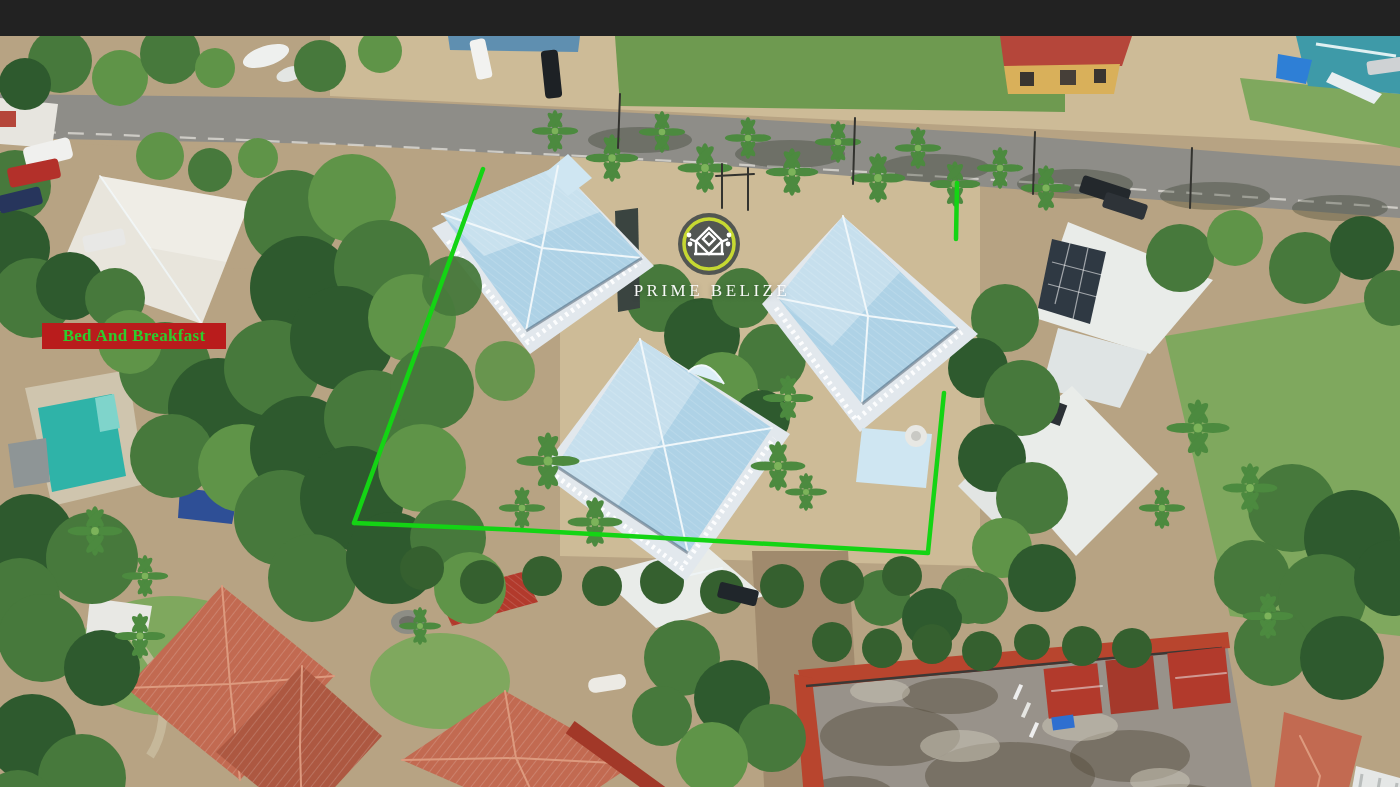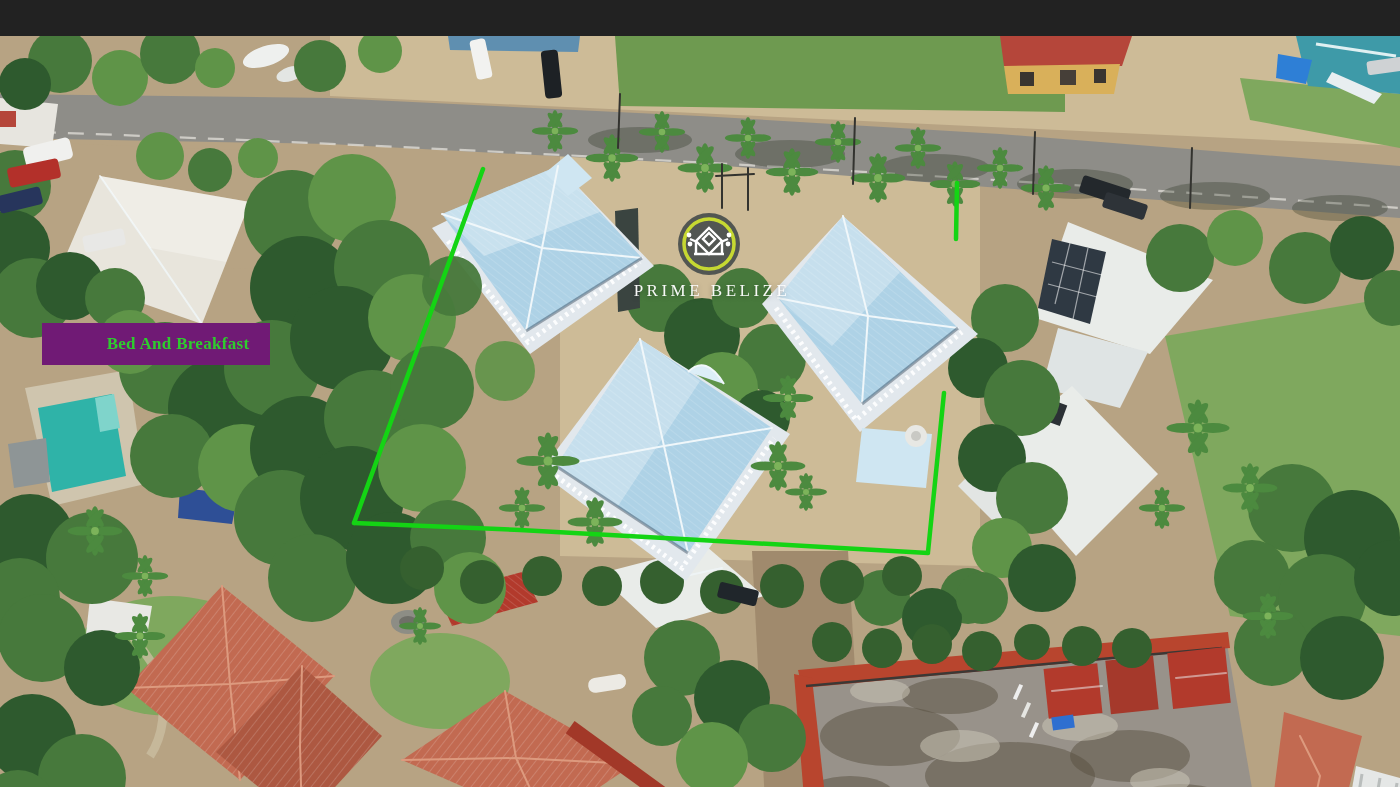--- a/index.html
+++ b/index.html
@@ -13,23 +13,23 @@
   .ridgeT{stroke:#dd9a7e;stroke-width:2;fill:none;stroke-linecap:round}
   .eave{stroke:rgba(35,55,75,.4);stroke-width:3;fill:none}
   .rail{stroke:rgba(255,255,255,.9);stroke-width:5;stroke-dasharray:3 4;fill:none}
   .bline{fill:none;stroke-width:4.5;stroke-linecap:round}
   .pole{stroke:#33332f;stroke-width:2;stroke-linecap:round}
   .overlay{position:absolute;z-index:5;}
   .logo-badge{left:677px;top:176px;width:64px;height:64px;}
   .brand{left:562px;top:244px;width:300px;text-align:center;color:rgba(255,255,255,.96);
          font-size:17px;letter-spacing:3.5px;line-height:21px;font-weight:400;
          text-shadow:0 1px 5px rgba(0,0,0,.35);}
-  .bnb{left:42px;top:287px;width:184px;height:42px;background:#701a75;display:flex;
+  .bnb{left:42px;top:287px;width:184px;height:26px;background:#b91c1c;display:flex;
        align-items:center;justify-content:center;color:#2ecc2e;font-size:17px;
-       font-weight:bold;letter-spacing:.3px;padding-left:44px;}
+       font-weight:bold;letter-spacing:.3px;}
 </style>
 </head>
 <body>
 
 <div class="stage">
 <svg width="1400" height="787" viewBox="0 0 1400 787">
   <defs>
     <g id="palm">
       <g fill="#4c8a3f">
         <ellipse cx="10" cy="0" rx="11" ry="3.4"></ellipse>

